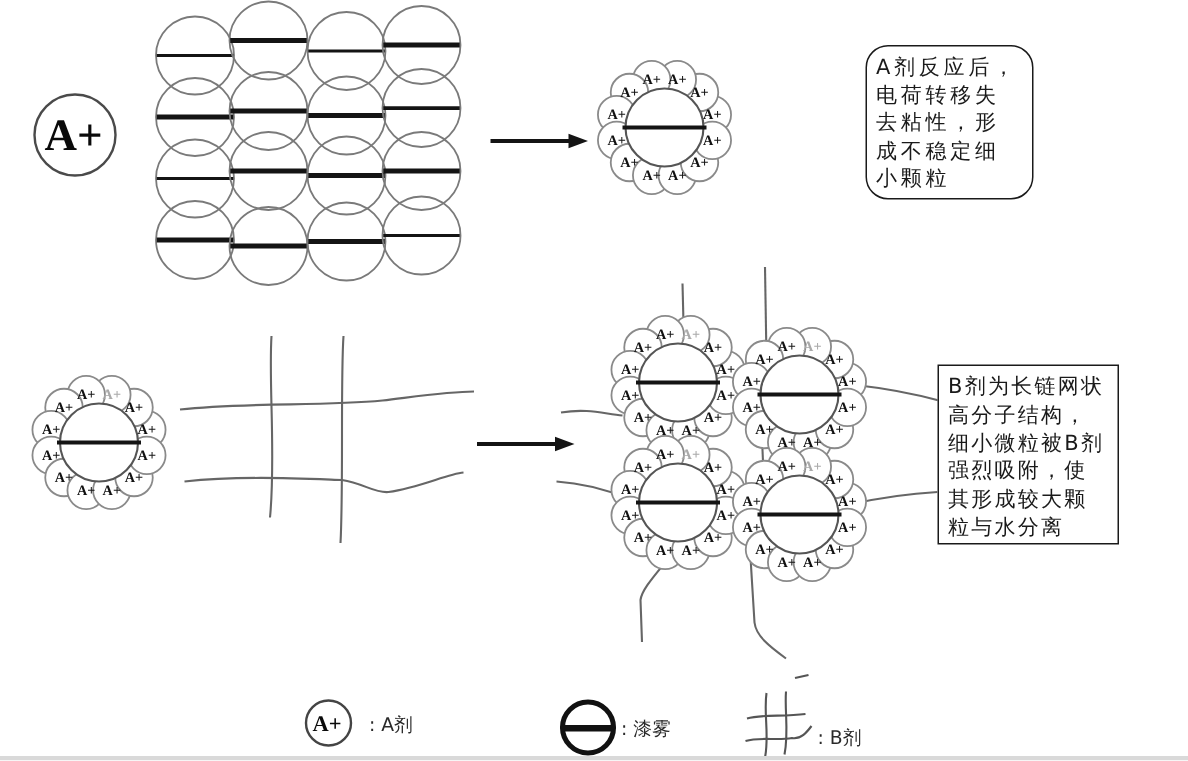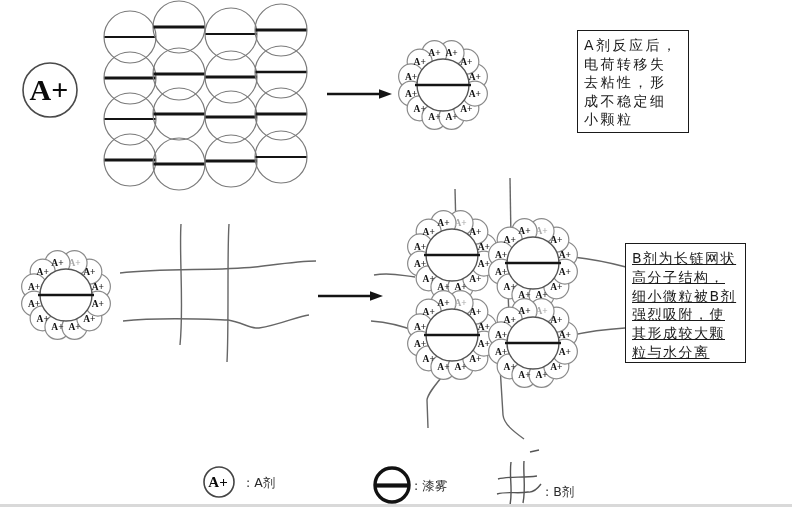--- a/index.html
+++ b/index.html
@@ -9,23 +9,23 @@
     border-bottom:3px solid #d9d9d9;box-sizing:border-box;
   }
   #fig{position:absolute;left:0;top:0;}
   .note{
     position:absolute;box-sizing:border-box;background:#fff;
     border:1.5px solid #1a1a1a;color:#1a1a1a;
     white-space:pre-line;
     font-family:"DejaVu Sans","Liberation Sans",sans-serif;
   }
   #note-a{left:577px;top:30px;width:112px;height:103px;padding:5px 6px;
-          font-size:14px;line-height:18.5px;letter-spacing:2.5px;}
+          font-size:14px;line-height:18.5px;letter-spacing:2.5px;border-radius:15px;}
   #note-b{left:625px;top:243px;width:121px;height:120px;padding:5px 6px;
-          font-size:14px;line-height:18.8px;letter-spacing:1.5px;text-decoration:underline;}
+          font-size:14px;line-height:18.8px;letter-spacing:1.5px;}
 </style>
 </head>
 <body>
 
 <div class="stage">
   <svg id="fig" width="792" height="507" viewBox="0 0 792 507">
       <circle cx="50" cy="90" r="27" fill="none" stroke="#4a4a4a" stroke-width="1.6"></circle>
       <text x="49" y="100" text-anchor="middle" font-size="30" font-weight="bold" font-family="&quot;Liberation Serif&quot;,&quot;DejaVu Serif&quot;,serif" fill="#0a0a0a">A+</text>
       <g>
         <circle cx="130" cy="37" r="26" fill="none" stroke="#7a7a7a" stroke-width="1.2"></circle>

